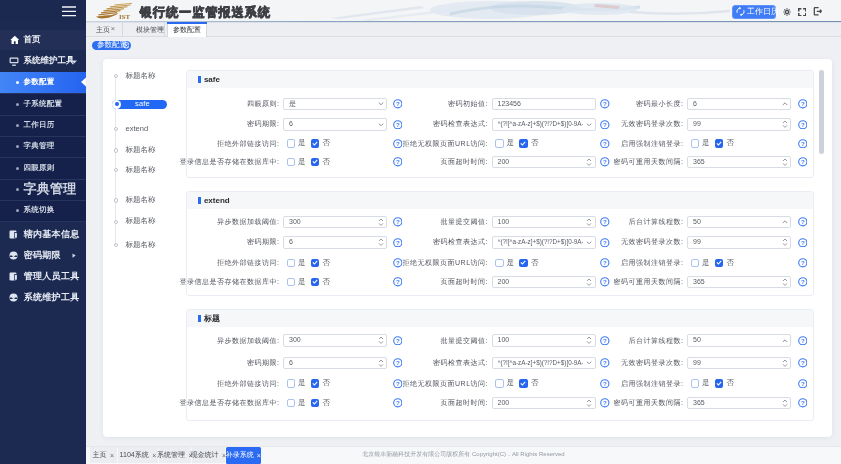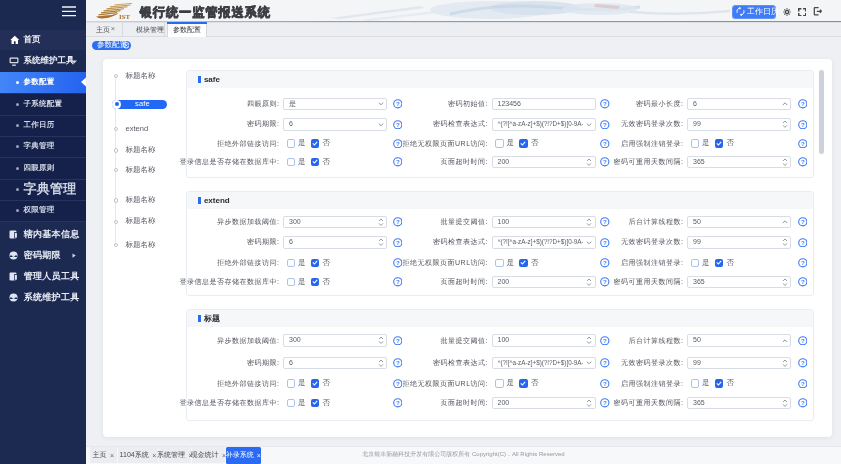--- a/index.html
+++ b/index.html
@@ -591,21 +591,21 @@
 <div style="position:absolute;left:23.6px;top:98.8px;height:10.5px;line-height:10.5px;font-size:7.5px;color:#cfd5e2;letter-spacing:0.2px;font-weight:bold;white-space:nowrap;">子系统配置</div>
 <div style="position:absolute;left:16.4px;top:124.0px;width:3px;height:3px;border-radius:50%;background:#9aa3b8"></div>
 <div style="position:absolute;left:23.6px;top:120.2px;height:10.5px;line-height:10.5px;font-size:7.5px;color:#cfd5e2;letter-spacing:0.2px;font-weight:bold;white-space:nowrap;">工作日历</div>
 <div style="position:absolute;left:16.4px;top:145.0px;width:3px;height:3px;border-radius:50%;background:#9aa3b8"></div>
 <div style="position:absolute;left:23.6px;top:141.2px;height:10.5px;line-height:10.5px;font-size:7.5px;color:#cfd5e2;letter-spacing:0.2px;font-weight:bold;white-space:nowrap;">字典管理</div>
 <div style="position:absolute;left:16.4px;top:166.5px;width:3px;height:3px;border-radius:50%;background:#9aa3b8"></div>
 <div style="position:absolute;left:23.6px;top:162.8px;height:10.5px;line-height:10.5px;font-size:7.5px;color:#cfd5e2;letter-spacing:0.2px;font-weight:bold;white-space:nowrap;">四眼原则</div>
 <div style="position:absolute;left:16.4px;top:187.5px;width:3px;height:3px;border-radius:50%;background:#9aa3b8"></div>
 <div style="position:absolute;left:23.6px;top:183.8px;height:10.5px;line-height:10.5px;font-size:13px;color:#cfd5e2;letter-spacing:0.2px;font-weight:bold;white-space:nowrap;">字典管理</div>
 <div style="position:absolute;left:16.4px;top:208.5px;width:3px;height:3px;border-radius:50%;background:#9aa3b8"></div>
-<div style="position:absolute;left:23.6px;top:204.8px;height:10.5px;line-height:10.5px;font-size:7.5px;color:#cfd5e2;letter-spacing:0.2px;font-weight:bold;white-space:nowrap;">权限管理</div>
+<div style="position:absolute;left:23.6px;top:204.8px;height:10.5px;line-height:10.5px;font-size:7.5px;color:#cfd5e2;letter-spacing:0.2px;font-weight:bold;white-space:nowrap;">系统切换</div>
 <svg style="position:absolute;left:9px;top:229.9px" width="9" height="9" viewBox="0 0 9 9">
       <rect x="0.5" y="0.5" width="7" height="8" rx="1.2" fill="#dfe5f0"></rect>
       <path d="M5.2 2 L8.5 2 L8.5 8.5 L5.2 8.5 Z" fill="#1c2a52"></path>
       <rect x="5.9" y="2.7" width="2" height="5.2" rx="0.8" fill="#dfe5f0"></rect>
     </svg>
 <div style="position:absolute;left:23.7px;top:228.3px;height:12px;line-height:12px;font-size:9px;color:#e8ecf5;letter-spacing:0.3px;font-weight:bold;white-space:nowrap;">辖内基本信息</div>
 <svg style="position:absolute;left:71.5px;top:231.7px" width="4" height="5.2" viewBox="0 0 4 5.2">
       <path d="M0.5 0.4 L3.7 2.6 L0.5 4.8 Z" fill="#cfd5e2"></path>
     </svg>
 <svg style="position:absolute;left:9px;top:250.8px" width="9" height="9" viewBox="0 0 9 9">

